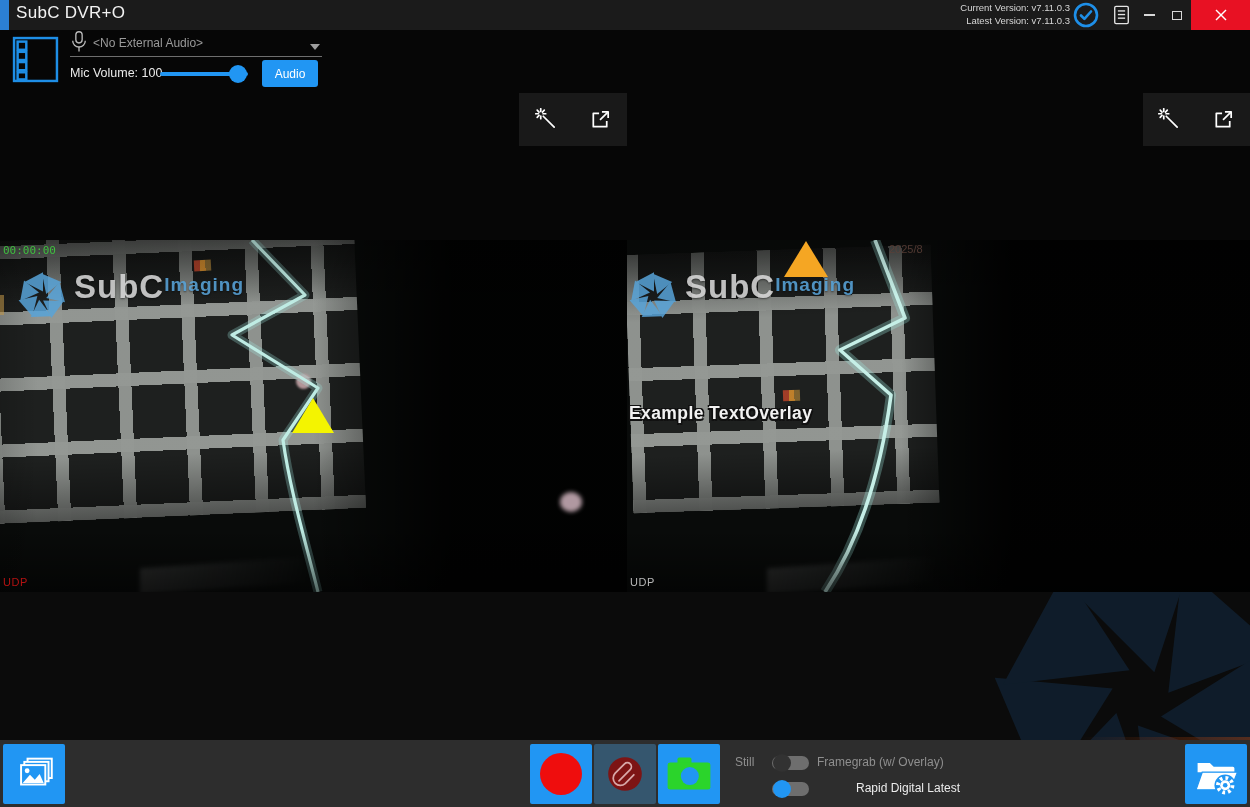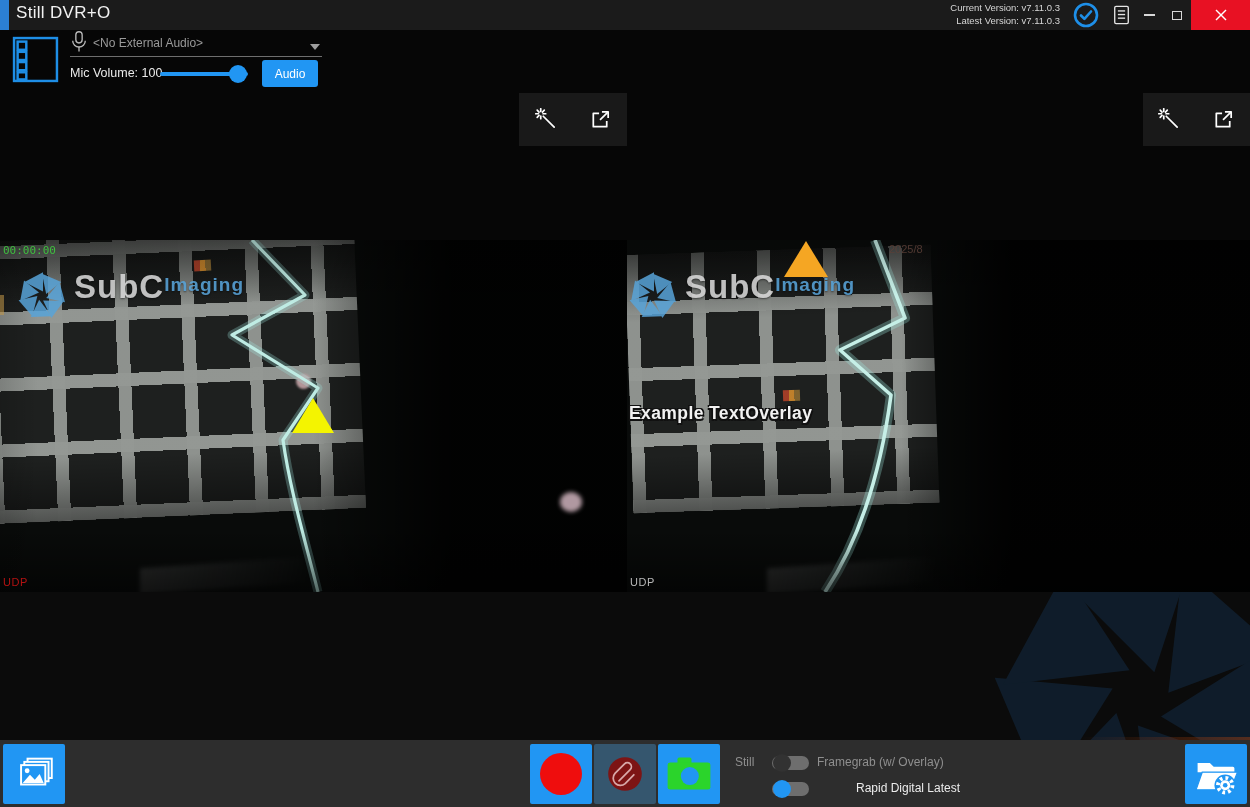--- a/index.html
+++ b/index.html
@@ -4,21 +4,21 @@
 <style>
   * { margin:0; padding:0; box-sizing:border-box; }
   html,body { background:#000; }
   body { font-family:"Liberation Sans", sans-serif; }
   #app { position:relative; width:1250px; height:807px; background:#060606; overflow:hidden; }
 
   
   .titlebar { position:absolute; left:0; top:0; width:1250px; height:30px; background:#1b1b1b; }
   .title-accent { position:absolute; left:0; top:0; width:9px; height:30px; background:#2b7fd4; }
   .app-title { position:absolute; left:16px; top:3px; font-size:17px; color:#f2f2f2; letter-spacing:.3px; }
-  .version-block { position:absolute; right:190px; top:2px; text-align:right; color:#d6d6d6; font-size:9.5px; line-height:12.5px; }
+  .version-block { position:absolute; right:180px; top:2px; text-align:right; color:#d6d6d6; font-size:9.5px; line-height:12.5px; }
   .tb-iconbtn { position:absolute; top:0; height:30px; display:flex; align-items:center; justify-content:center; }
   .btn-check { left:1071px; width:30px; }
   .btn-notes { left:1106px; width:30px; }
   .btn-min { left:1136px; width:26px; }
   .btn-max { left:1164px; width:26px; }
   .btn-close { left:1191px; width:59px; background:#e81123; }
   .min-glyph { width:11px; height:2px; background:#d8d8d8; }
   .max-glyph { width:10px; height:9px; border:1.4px solid #d8d8d8; }
 
   
@@ -115,21 +115,21 @@
   .knob-blue { background:#2196f3; }
   svg { display:block; }
 </style>
 </head>
 <body>
 
 <div id="app">
 
   <div class="titlebar">
     <div class="title-accent"></div>
-    <div class="app-title">Still DVR+O</div>
+    <div class="app-title">SubC DVR+O</div>
     <div class="version-block">
       <div>Current Version: v7.11.0.3</div>
       <div>Latest Version: v7.11.0.3</div>
     </div>
     <div class="tb-iconbtn btn-check">
       <span>
         <svg width="26" height="26" viewBox="0 0 26 26" fill="none">
           <circle cx="13" cy="13" r="11" stroke="#1e8fe8" stroke-width="2.6"></circle>
           <path d="M8 13.5 L11.4 16.9 L18 9.5" stroke="#1e8fe8" stroke-width="2.6" stroke-linecap="round" stroke-linejoin="round"></path>
         </svg>

